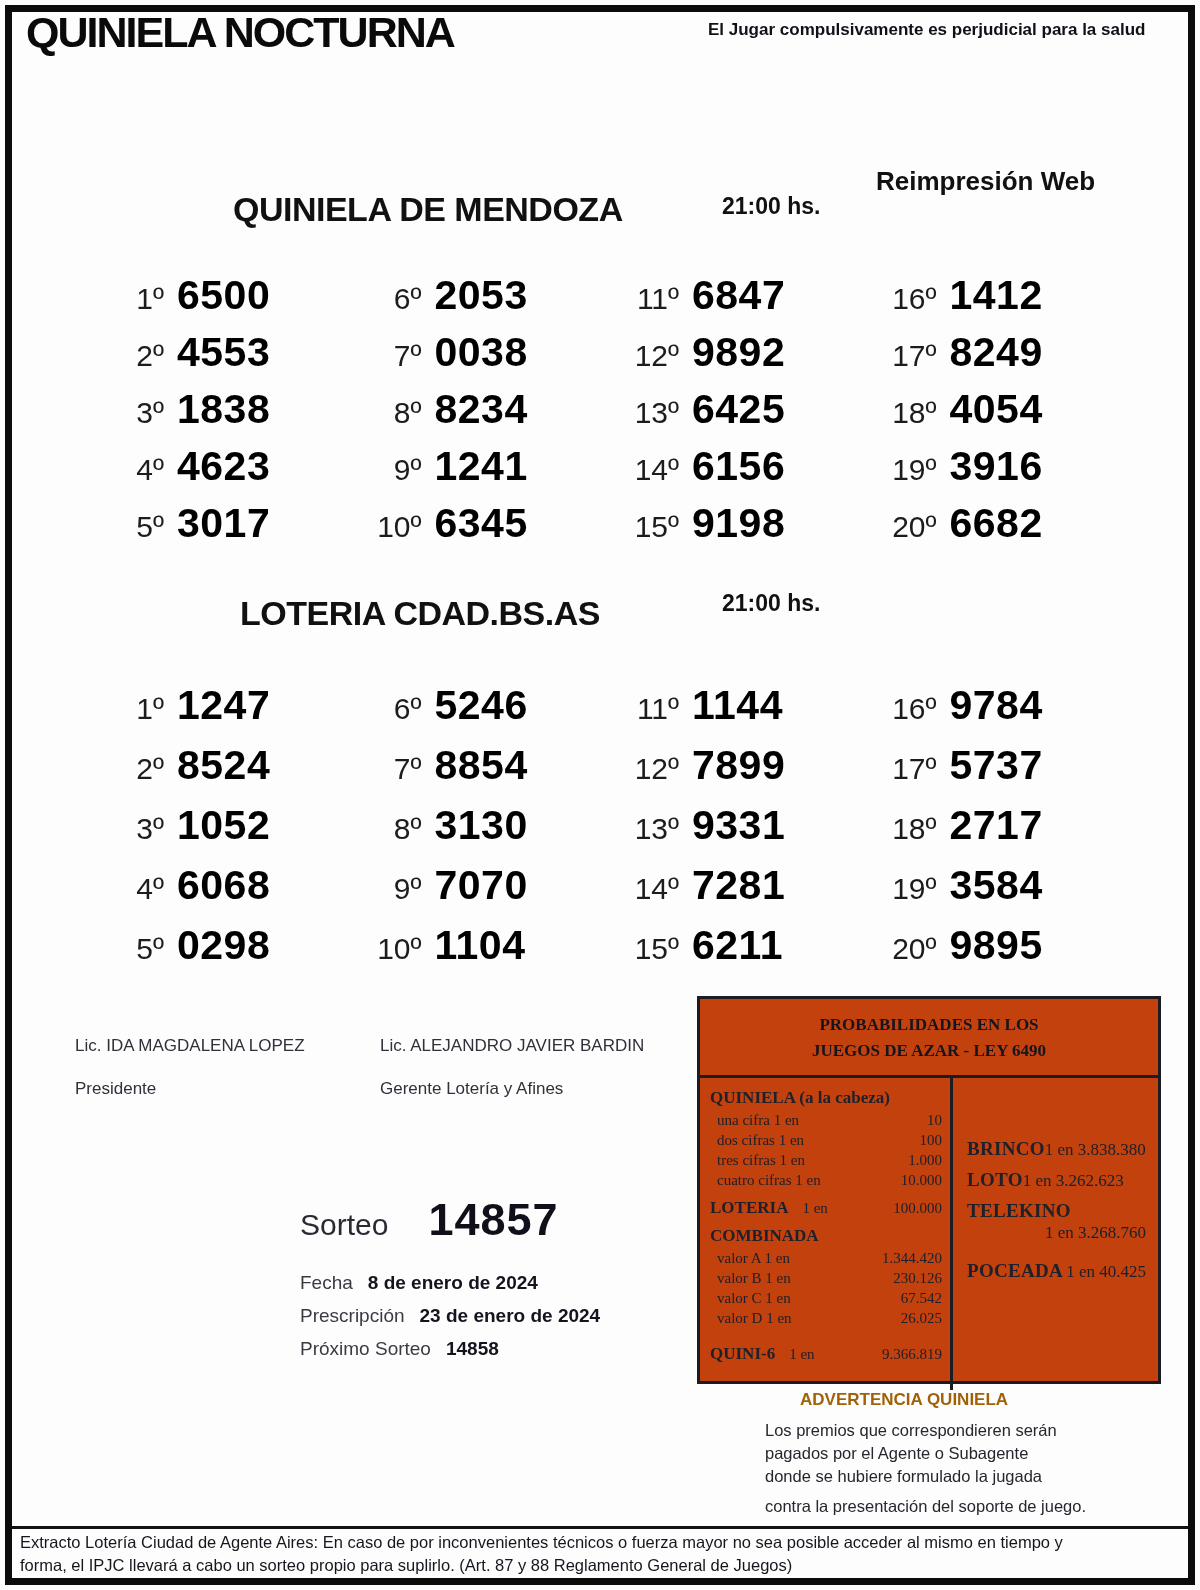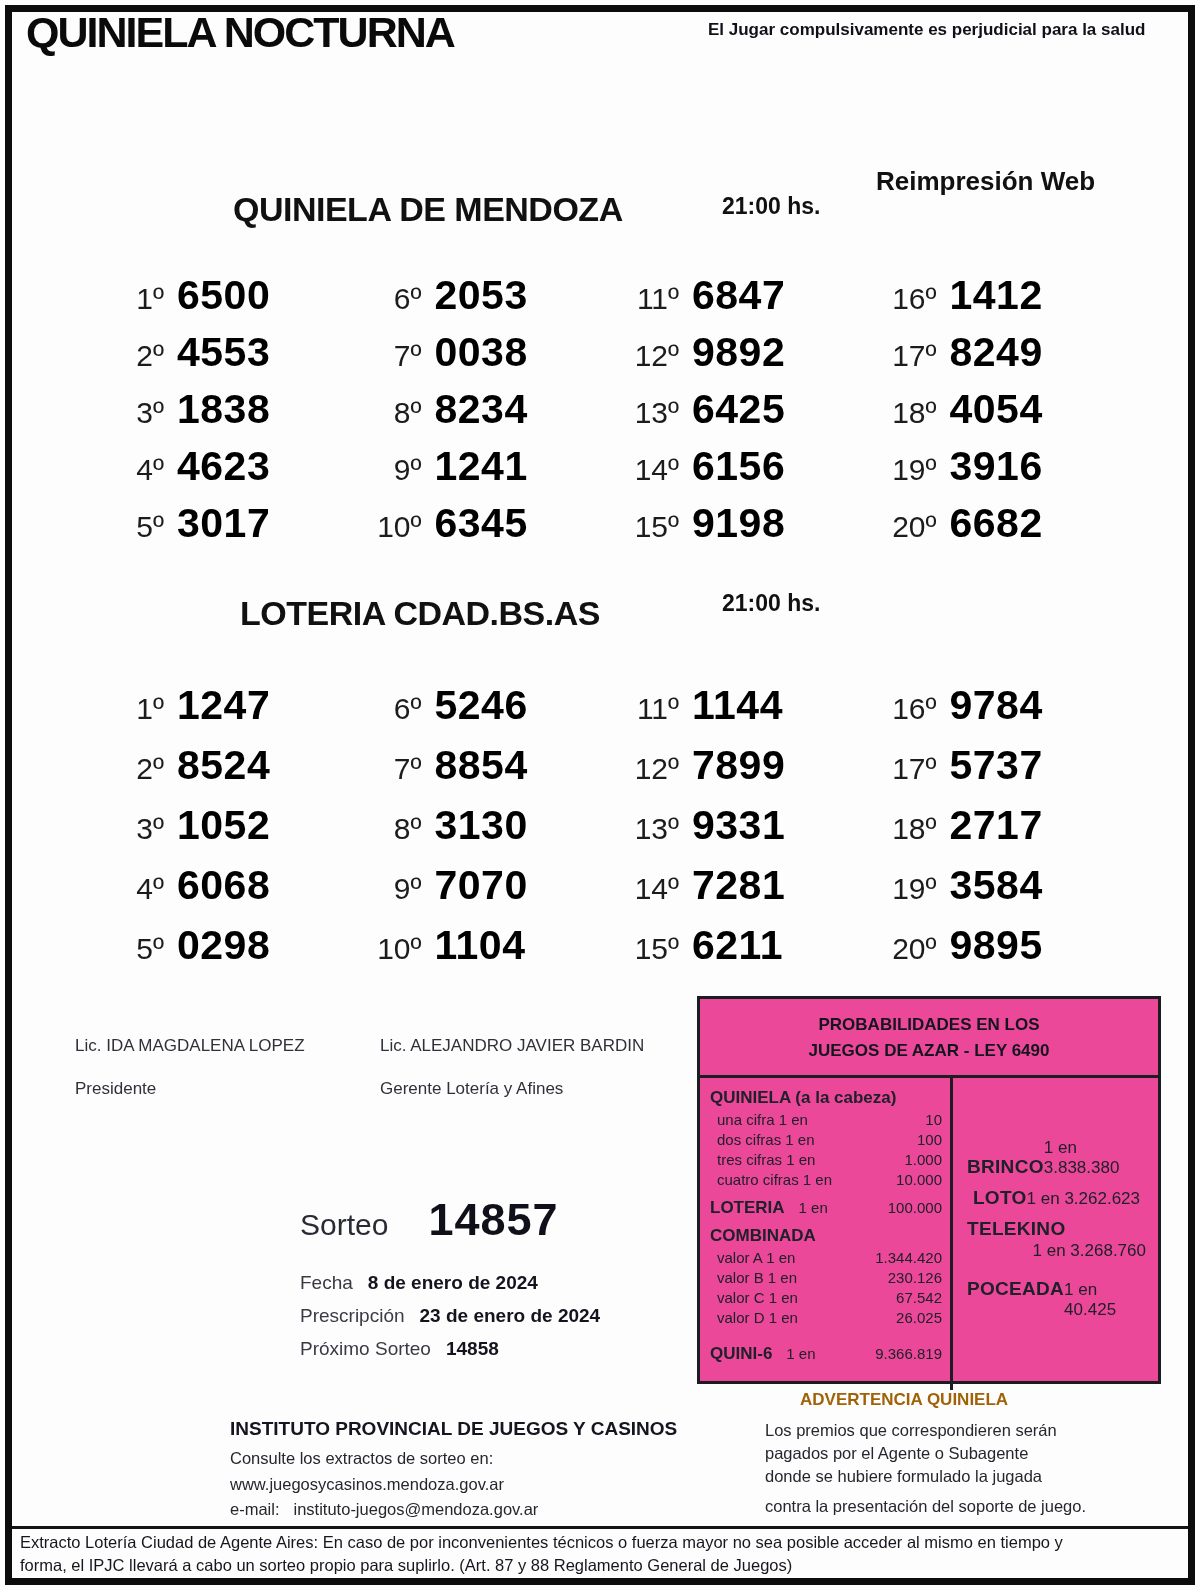--- a/index.html
+++ b/index.html
@@ -26,34 +26,34 @@
   .grid-0 { top:272px; grid-template-rows:repeat(5,57px); }
   .grid-1 { top:682px; grid-template-rows:repeat(5,60px); }
   .qcell { display:flex; align-items:baseline; }
   .qpos { flex:none; width:96px; text-align:right; font-size:30px; color:#1c1c1c; }
   .qnum { margin-left:13px; font-size:41px; font-weight:700; color:#000; letter-spacing:0.5px; }
 
   .sig { position:absolute; top:1036px; font-size:17px; color:#30303a; }
   .sig-1 { left:75px; } .sig-2 { left:380px; }
   .sig .role { margin-top:23px; }
 
-  .prob-box { position:absolute; left:697px; top:996px; width:464px; height:388px; border:3px solid #1c1c22; box-sizing:border-box; background:#ec4899; }
+  .prob-box { position:absolute; left:697px; top:996px; width:464px; height:388px; border:3px solid #1c1c22; box-sizing:border-box; background:#c2410c;font-family:Liberation Serif, serif; }
   .prob-header { border-bottom:3px solid #1c1c22; text-align:center; font-weight:700; font-size:17px; line-height:1.55; padding:13px 6px 10px; color:#15151f; }
   .prob-body { display:flex; height:312px; }
   .prob-left { width:253px; flex:none; border-right:3px solid #1c1c22; box-sizing:border-box; padding:8px 8px 4px 10px; font-size:15px; color:#20202a; }
   .phead { font-weight:700; font-size:17px; line-height:24px; }
   .prow { display:flex; justify-content:space-between; line-height:20px; padding-left:7px; }
   .prow-inline { display:flex; align-items:baseline; line-height:24px; }
   .prow-inline .bgame { font-weight:700; font-size:17px; }
   .prow-inline .mid { margin-left:14px; }
   .prow-inline .pval { margin-left:auto; }
   .mt6 { margin-top:6px; } .mt4 { margin-top:4px; } .mt14 { margin-top:14px; }
   .prob-right { flex:1; box-sizing:border-box; padding:60px 12px 0 14px; font-size:17px; color:#20202a; }
   .game { margin-bottom:9px; }
-  .g-flex { display:flex; align-items:flex-end; justify-content:center; }
+  .g-flex { display:flex; align-items:flex-end; justify-content:flex-start; }
   .gname { font-weight:700; font-size:19px; letter-spacing:0.3px; }
   .g-below .gval { display:block; text-align:right; line-height:22px; }
   .g-inline { display:flex; align-items:baseline; justify-content:space-between; margin-top:16px; }
 
   .sorteo-line { position:absolute; left:300px; top:1194px; display:flex; align-items:baseline; }
   .sorteo-label { font-size:30px; color:#2a2a34; }
   .sorteo-num { margin-left:40px; font-size:45px; font-weight:700; color:#10101a; letter-spacing:1px; }
   .sorteo-fields { position:absolute; left:300px; top:1266px; font-size:19px; }
   .sfrow { line-height:33px; display:flex; align-items:baseline; }
   .sflabel { color:#3a3a44; }
@@ -357,28 +357,19 @@
   <div class="adv">
     <div class="adv-title">ADVERTENCIA QUINIELA</div>
     <div>
         <div class="adv-line">Los premios que correspondieren serán</div>
         <div class="adv-line">pagados por el Agente o Subagente</div>
         <div class="adv-line">donde se hubiere formulado la jugada</div>
         <div class="adv-line adv-last">contra la presentación del soporte de juego.</div>
       </div>
   </div>
 
-  <div class="inst">
-    <div class="inst-name">INSTITUTO PROVINCIAL DE JUEGOS Y CASINOS</div>
-    <div class="inst-line">Consulte los extractos de sorteo en:</div>
-    <div class="inst-line">www.juegosycasinos.mendoza.gov.ar</div>
-    <div class="inst-line">
-      <span class="email-label">e-mail:</span>
-      <span>instituto-juegos@mendoza.gov.ar</span>
-    </div>
-  </div>
 
   <div class="footer-sep"></div>
   <div class="footer">
     <div>Extracto Lotería Ciudad de Agente Aires: En caso de por inconvenientes técnicos o fuerza mayor no sea posible acceder al mismo en tiempo y</div>
     <div>forma, el IPJC llevará a cabo un sorteo propio para suplirlo. (Art. 87 y 88 Reglamento General de Juegos)</div>
   </div>
 </div>
 
 </body></html>

